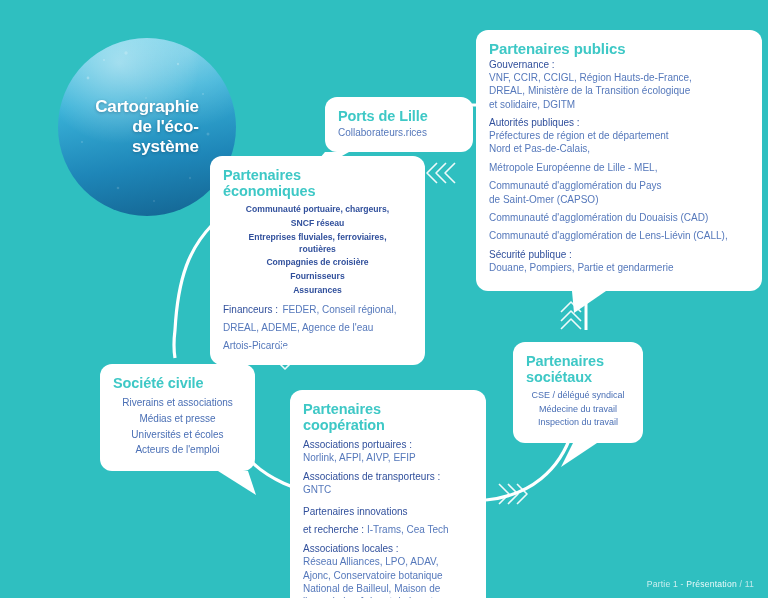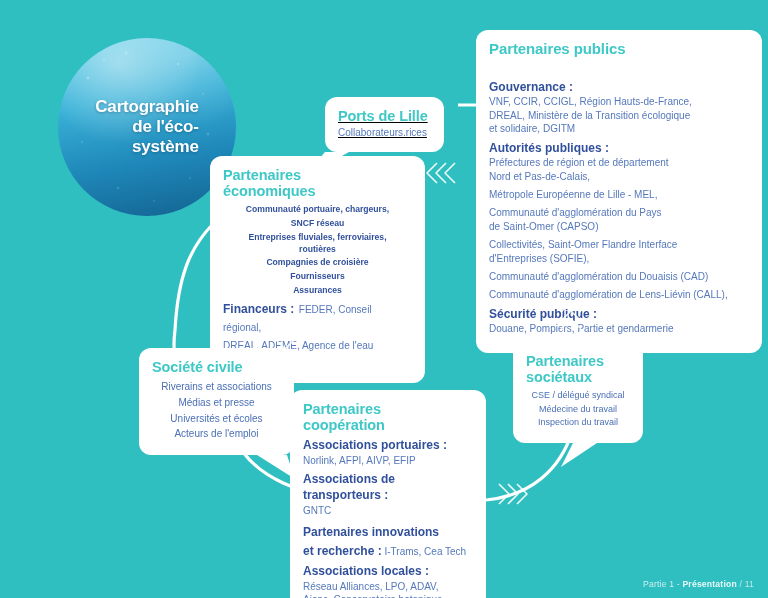--- a/index.html
+++ b/index.html
@@ -85,47 +85,47 @@
     font-size: 8.6px;
     line-height: 1.32;
     margin-bottom: 2.5px;
     text-align: center;
   }
   .card .line.bold { font-weight: bold; }
   .card .grp { margin-bottom: 5px; }
   .card .grp:last-child { margin-bottom: 0; }
   .card .lbl {
     color: #31509c;
-    font-size: 12px;
-    font-weight: bold;
+    font-size: 10px;
+    font-weight: normal;
     line-height: 1.3;
   }
   .card .val {
     color: #5578bb;
     font-size: 10px;
     font-weight: normal;
     line-height: 1.34;
   }
 
   
   .tail {
     position: absolute;
     width: 0; height: 0;
   }
 
   
   #card-publics   { left: 476px; top: 30px;  width: 286px; }
-  #card-publics h3 { font-size: 15px; margin-bottom: 22px; }
-
-  #card-ports     { left: 325px; top: 97px;  width: 119px; text-decoration: underline; }
+  #card-publics h3 { font-size: 15px; margin-bottom: 0; }
+
+  #card-ports     { left: 325px; top: 97px;  width: 148px; }
   #card-ports h3  { margin-bottom: 2px; }
 
   #card-eco       { left: 210px; top: 156px; width: 215px; }
 
-  #card-civile    { left: 100px; top: 348px; width: 155px; margin-left: 39px; }
+  #card-civile    { left: 100px; top: 364px; width: 155px; }
   #card-civile .line { font-size: 10px; color: #4a6fb5; margin-bottom: 2.5px; }
 
   #card-coop      { left: 290px; top: 390px; width: 196px; }
 
   #card-societaux { left: 513px; top: 342px; width: 130px; }
   #card-societaux .line { font-size: 9px; color: #4a6fb5; margin-bottom: 1.5px; }
 
   
   .chev {
     position: absolute;
@@ -138,21 +138,21 @@
 
   
   #footer {
     position: absolute;
     right: 14px;
     bottom: 9px;
     font-size: 8.6px;
     color: #cdeff0;
     letter-spacing: .2px;
   }
-  #footer .strong { font-weight: bold; color: #eafafa; }
+  #footer .strong { font-weight: normal; color: #eafafa; }
   #footer .pg { color: #bfe9ea; }
 </style>
 </head>
 <body>
 
 <div id="stage">
 
   <svg id="connectors" viewBox="0 0 768 598" width="768" height="598">
 
     <path d="M 476 105 L 458 105" stroke="#ffffff" stroke-width="3" fill="none"></path>
@@ -206,24 +206,20 @@
 
     <div class="grp">
       <div class="val" style="white-space:pre-line">Métropole Européenne de Lille - MEL,</div>
     </div>
 
     <div class="grp">
       <div class="val" style="white-space:pre-line">Communauté d'agglomération du Pays
 de Saint-Omer (CAPSO)</div>
     </div>
 
-    <div class="grp">
-      <div class="val" style="white-space:pre-line">Collectivités, Saint-Omer Flandre Interface
-d'Entreprises (SOFIE),</div>
-    </div>
 
     <div class="grp">
       <div class="val" style="white-space:pre-line">Communauté d'agglomération du Douaisis (CAD)</div>
     </div>
 
     <div class="grp">
       <div class="val" style="white-space:pre-line">Communauté d'agglomération de Lens-Liévin (CALL),</div>
     </div>
 
     <div class="grp">

